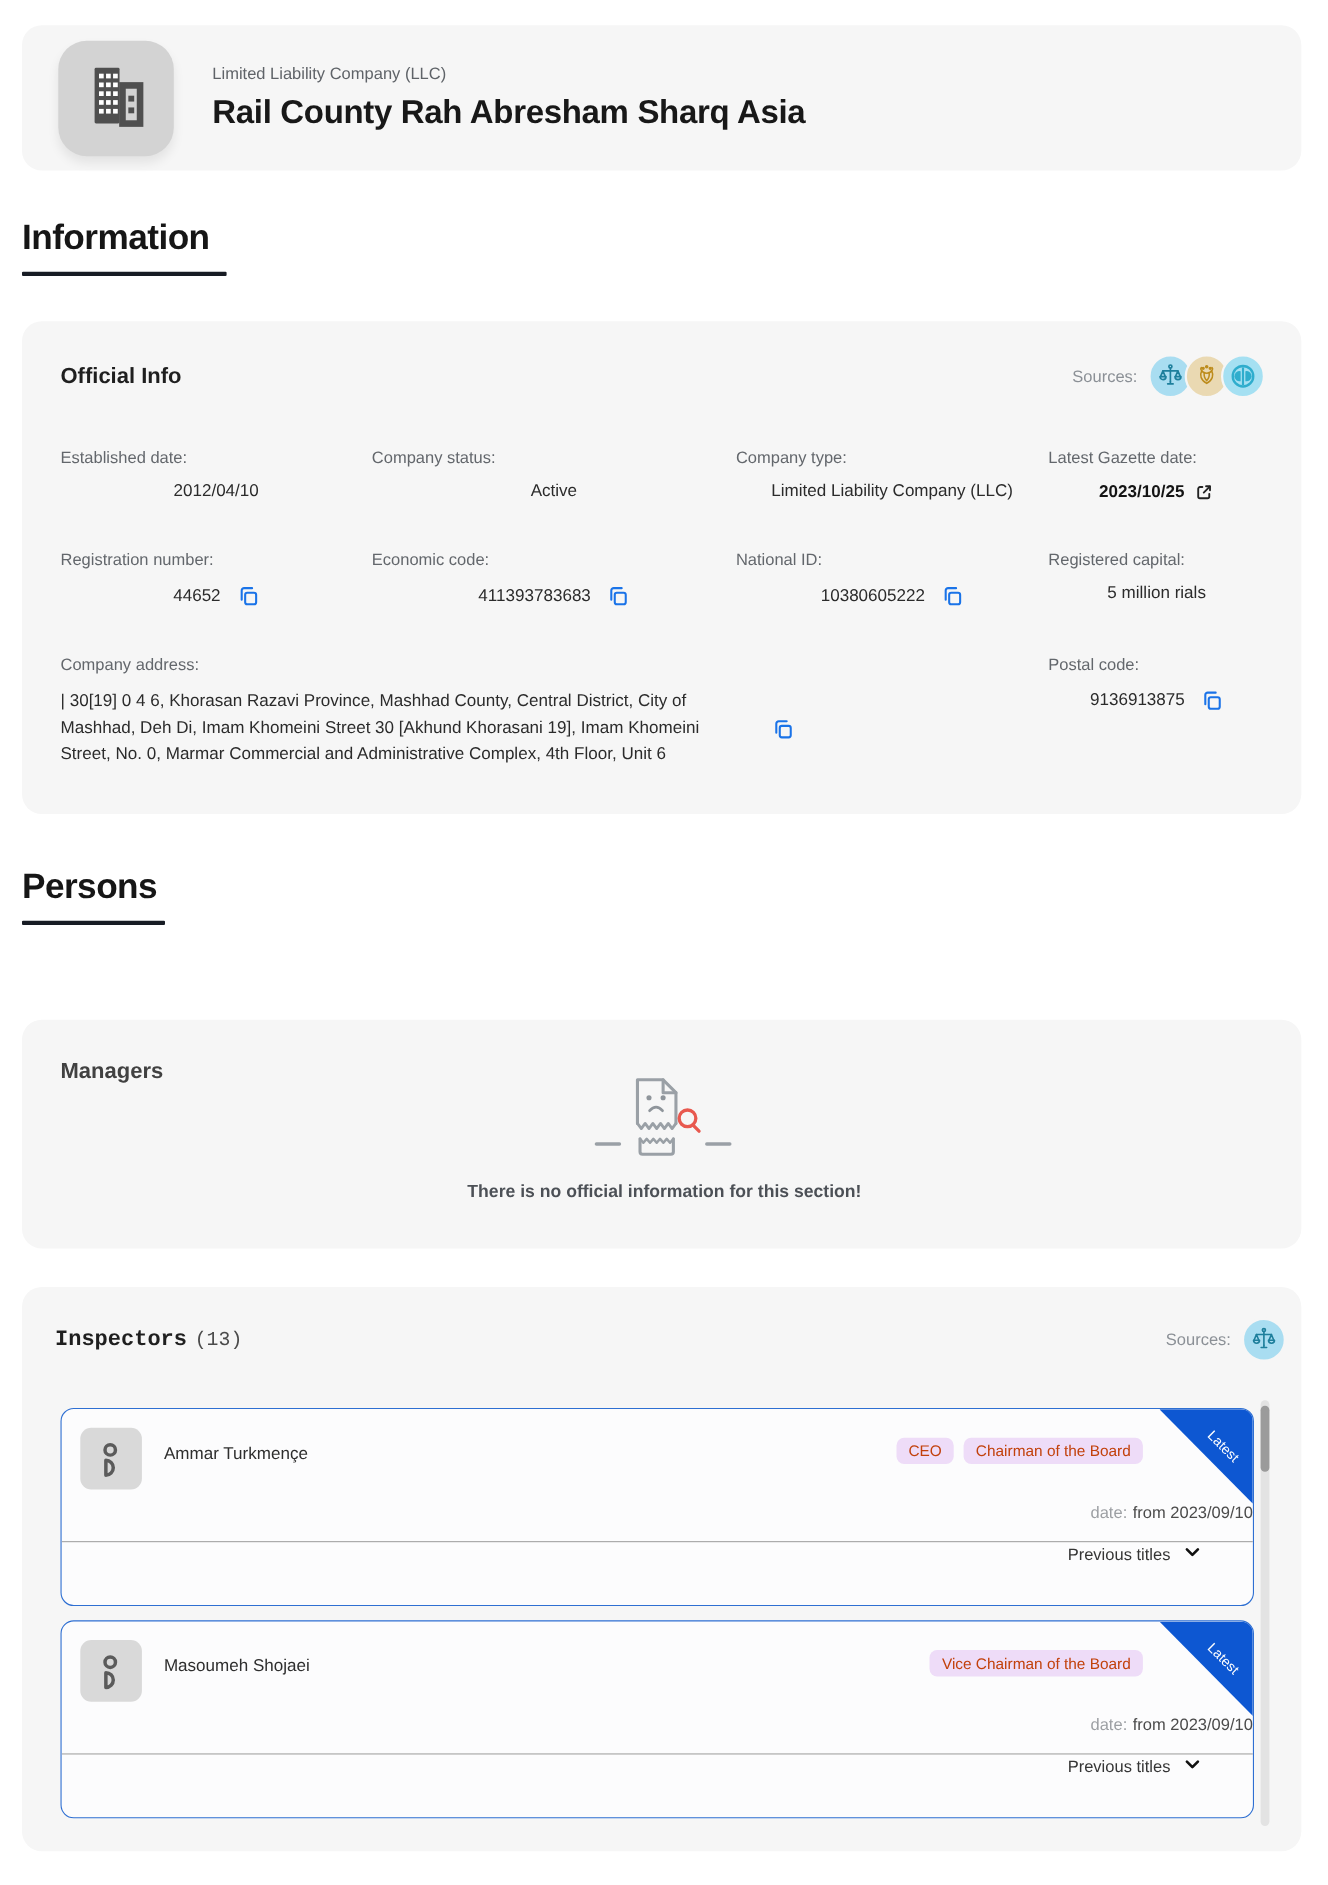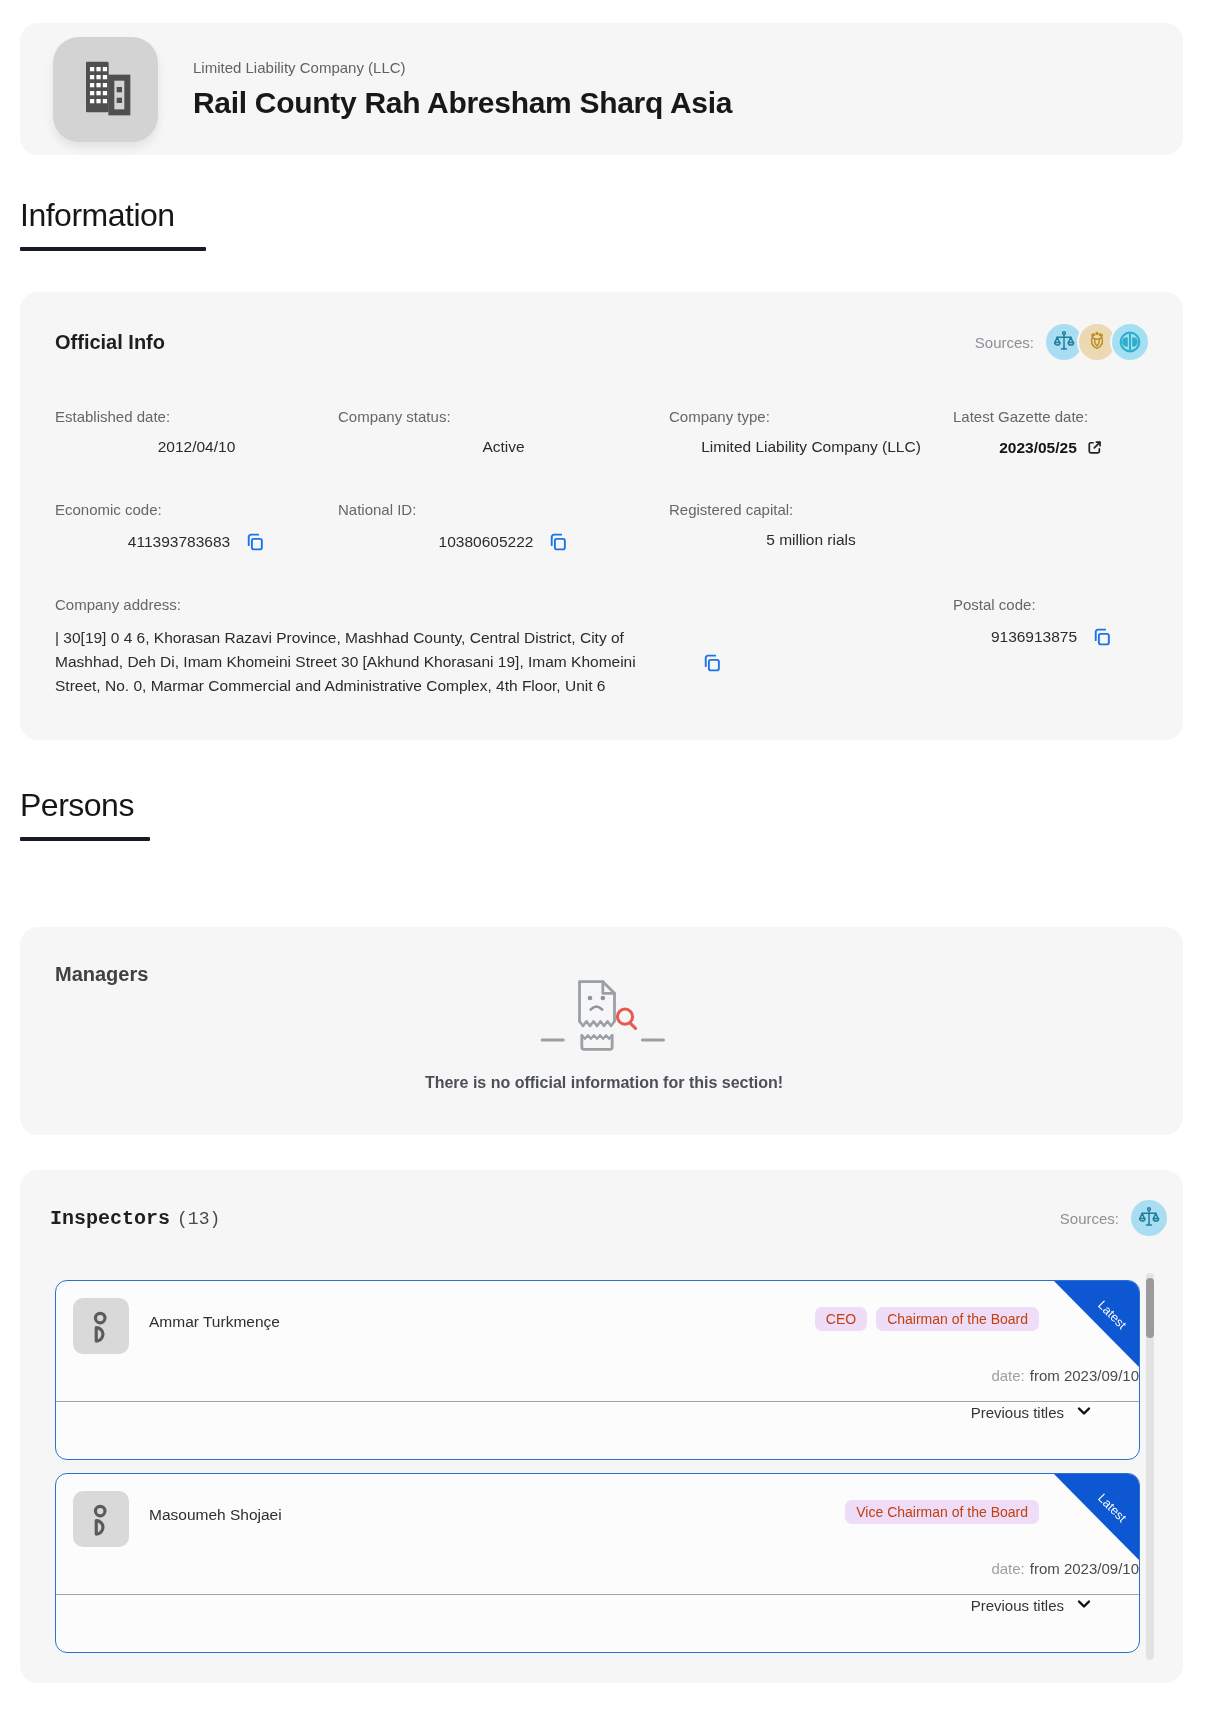--- a/index.html
+++ b/index.html
@@ -11,21 +11,21 @@
   .header-card { margin-top:23px; height:132px; background:#f6f6f6; border-radius:18px;
                  display:flex; align-items:center; padding-left:33px; }
   .company-icon-box { width:105px; height:105px; background:#d3d3d3; border-radius:26px;
                       display:flex; align-items:center; justify-content:center;
                       box-shadow:0 6px 10px rgba(0,0,0,.08); flex:none; }
   .header-text { margin-left:35px; }
   .company-type { color:#5f6368; font-size:15px; }
   .company-name { color:#181818; font-size:30px; font-weight:700; letter-spacing:-.3px; margin-top:10px; }
 
   
-  .section-heading { font-size:32px; font-weight:400; color:#161616; letter-spacing:-.5px; }
+  .section-heading { font-size:32px; font-weight:700; color:#161616; letter-spacing:-.5px; }
   .heading-underline { height:4px; background:#171c24; border-radius:1px; margin-top:13px; }
   .info-heading { margin-top:42px; }
   .info-heading .heading-underline { width:186px; }
   .persons-heading { margin-top:47px; }
   .persons-heading .heading-underline { width:130px; }
 
   
   .gray-card { background:#f6f6f6; border-radius:18px; }
   .official-card { margin-top:41px; padding:30px 33px 42px 35px; }
   .card-title-row { display:flex; align-items:center; justify-content:space-between; }
@@ -189,31 +189,43 @@
       </div>
       <div class="field">
         <div class="field-label">Company type:</div>
         <div class="field-value">
             <span>Limited Liability Company (LLC)</span>
           </div>
       </div>
       <div class="field">
         <div class="field-label">Latest Gazette date:</div>
         <div class="field-value gazette-value">
-          <span>2023/05/25</span>
+          <span>2023/10/25</span>
           <span class="ext-icon">
             <svg width="19" height="19" viewBox="0 0 20 20" fill="none" stroke="#222222" stroke-width="1.8" stroke-linecap="round" stroke-linejoin="round">
               <path d="M8.5 5H6.2A1.7 1.7 0 0 0 4.5 6.7V14a1.7 1.7 0 0 0 1.7 1.7h7.2A1.7 1.7 0 0 0 15.1 14v-2.5"></path>
               <path d="M12 4.3h3.8v3.8"></path>
                 <path d="M15.5 4.6 9.8 10.3"></path>
             </svg>
           </span>
         </div>
       </div>
 
+      <div class="field">
+        <div class="field-label">Registration number:</div>
+        <div class="field-value">
+          <span>44652</span>
+          <button class="copy-btn">
+            <svg width="21" height="21" viewBox="0 0 20 20" fill="none" stroke="#1a73e8" stroke-width="1.8" stroke-linecap="round" stroke-linejoin="round">
+              <rect x="7.5" y="7.5" width="9.5" height="10" rx="1.8"></rect>
+              <path d="M4.5 13.5V5.6a2.1 2.1 0 0 1 2.1-2.1h6.9"></path>
+            </svg>
+          </button>
+        </div>
+      </div>
       <div class="field">
         <div class="field-label">Economic code:</div>
         <div class="field-value">
           <span>411393783683</span>
           <button class="copy-btn">
             <svg width="21" height="21" viewBox="0 0 20 20" fill="none" stroke="#1a73e8" stroke-width="1.8" stroke-linecap="round" stroke-linejoin="round">
               <rect x="7.5" y="7.5" width="9.5" height="10" rx="1.8"></rect>
               <path d="M4.5 13.5V5.6a2.1 2.1 0 0 1 2.1-2.1h6.9"></path>
             </svg>
           </button>

